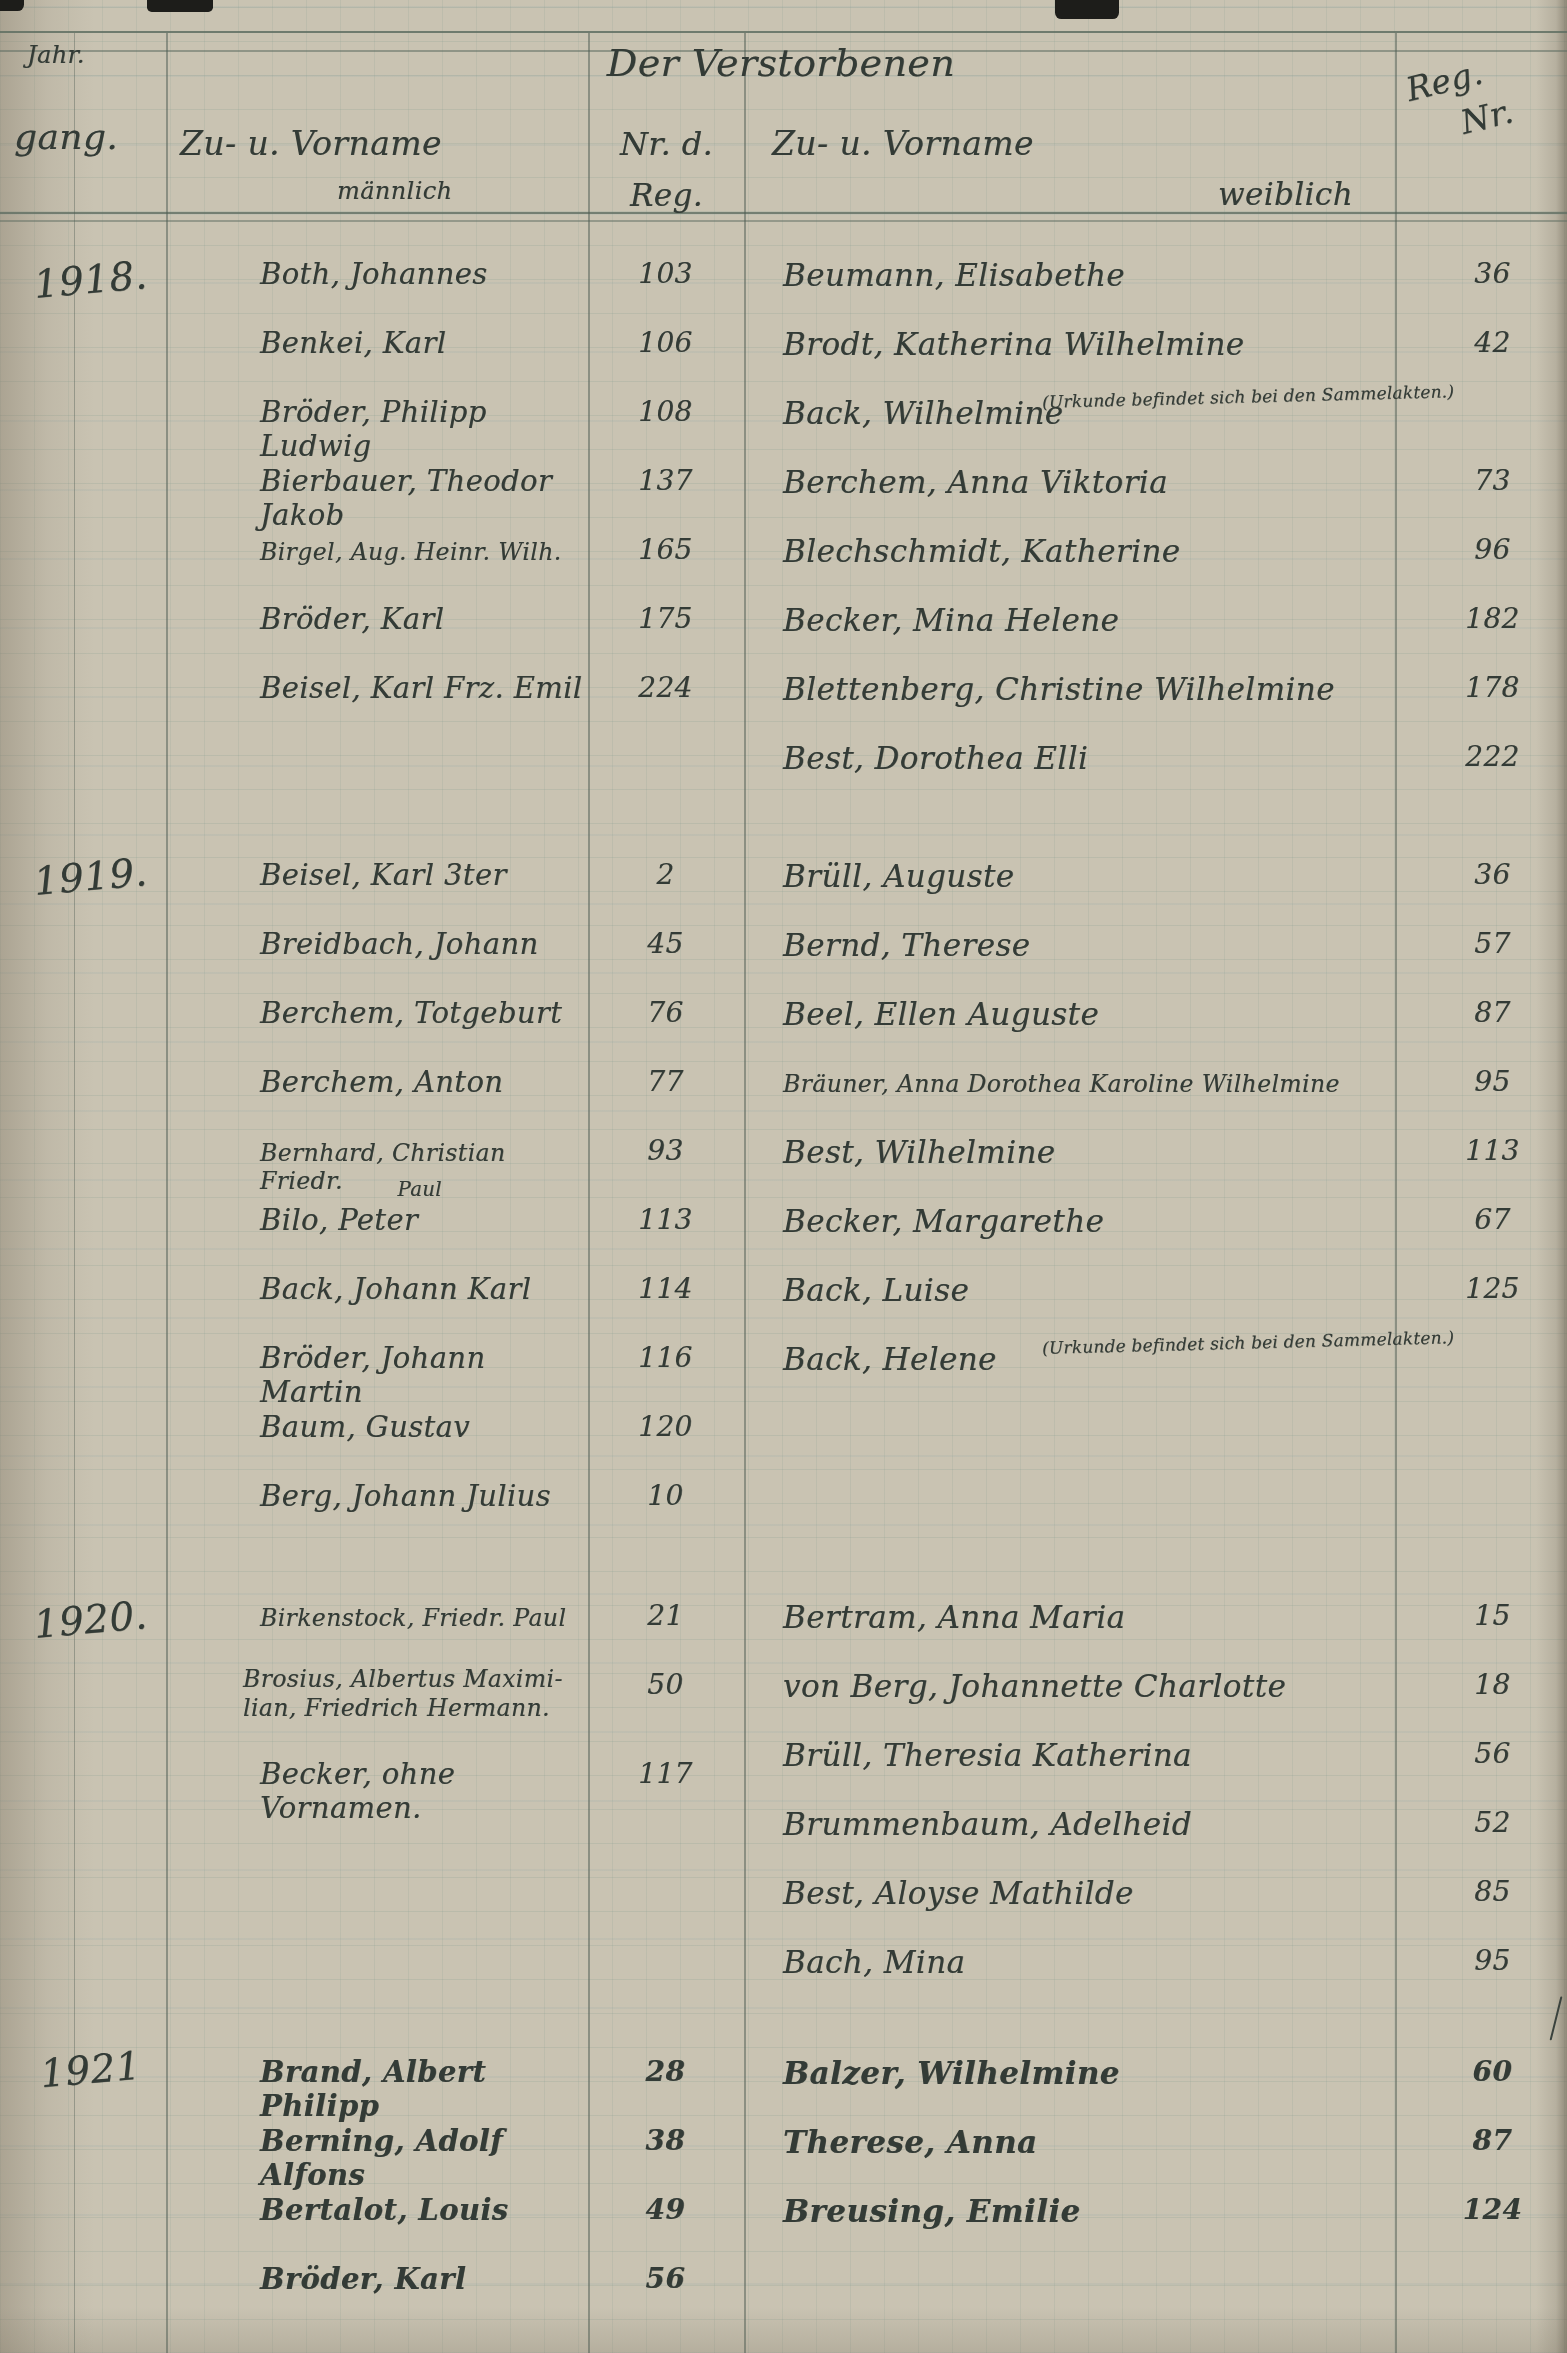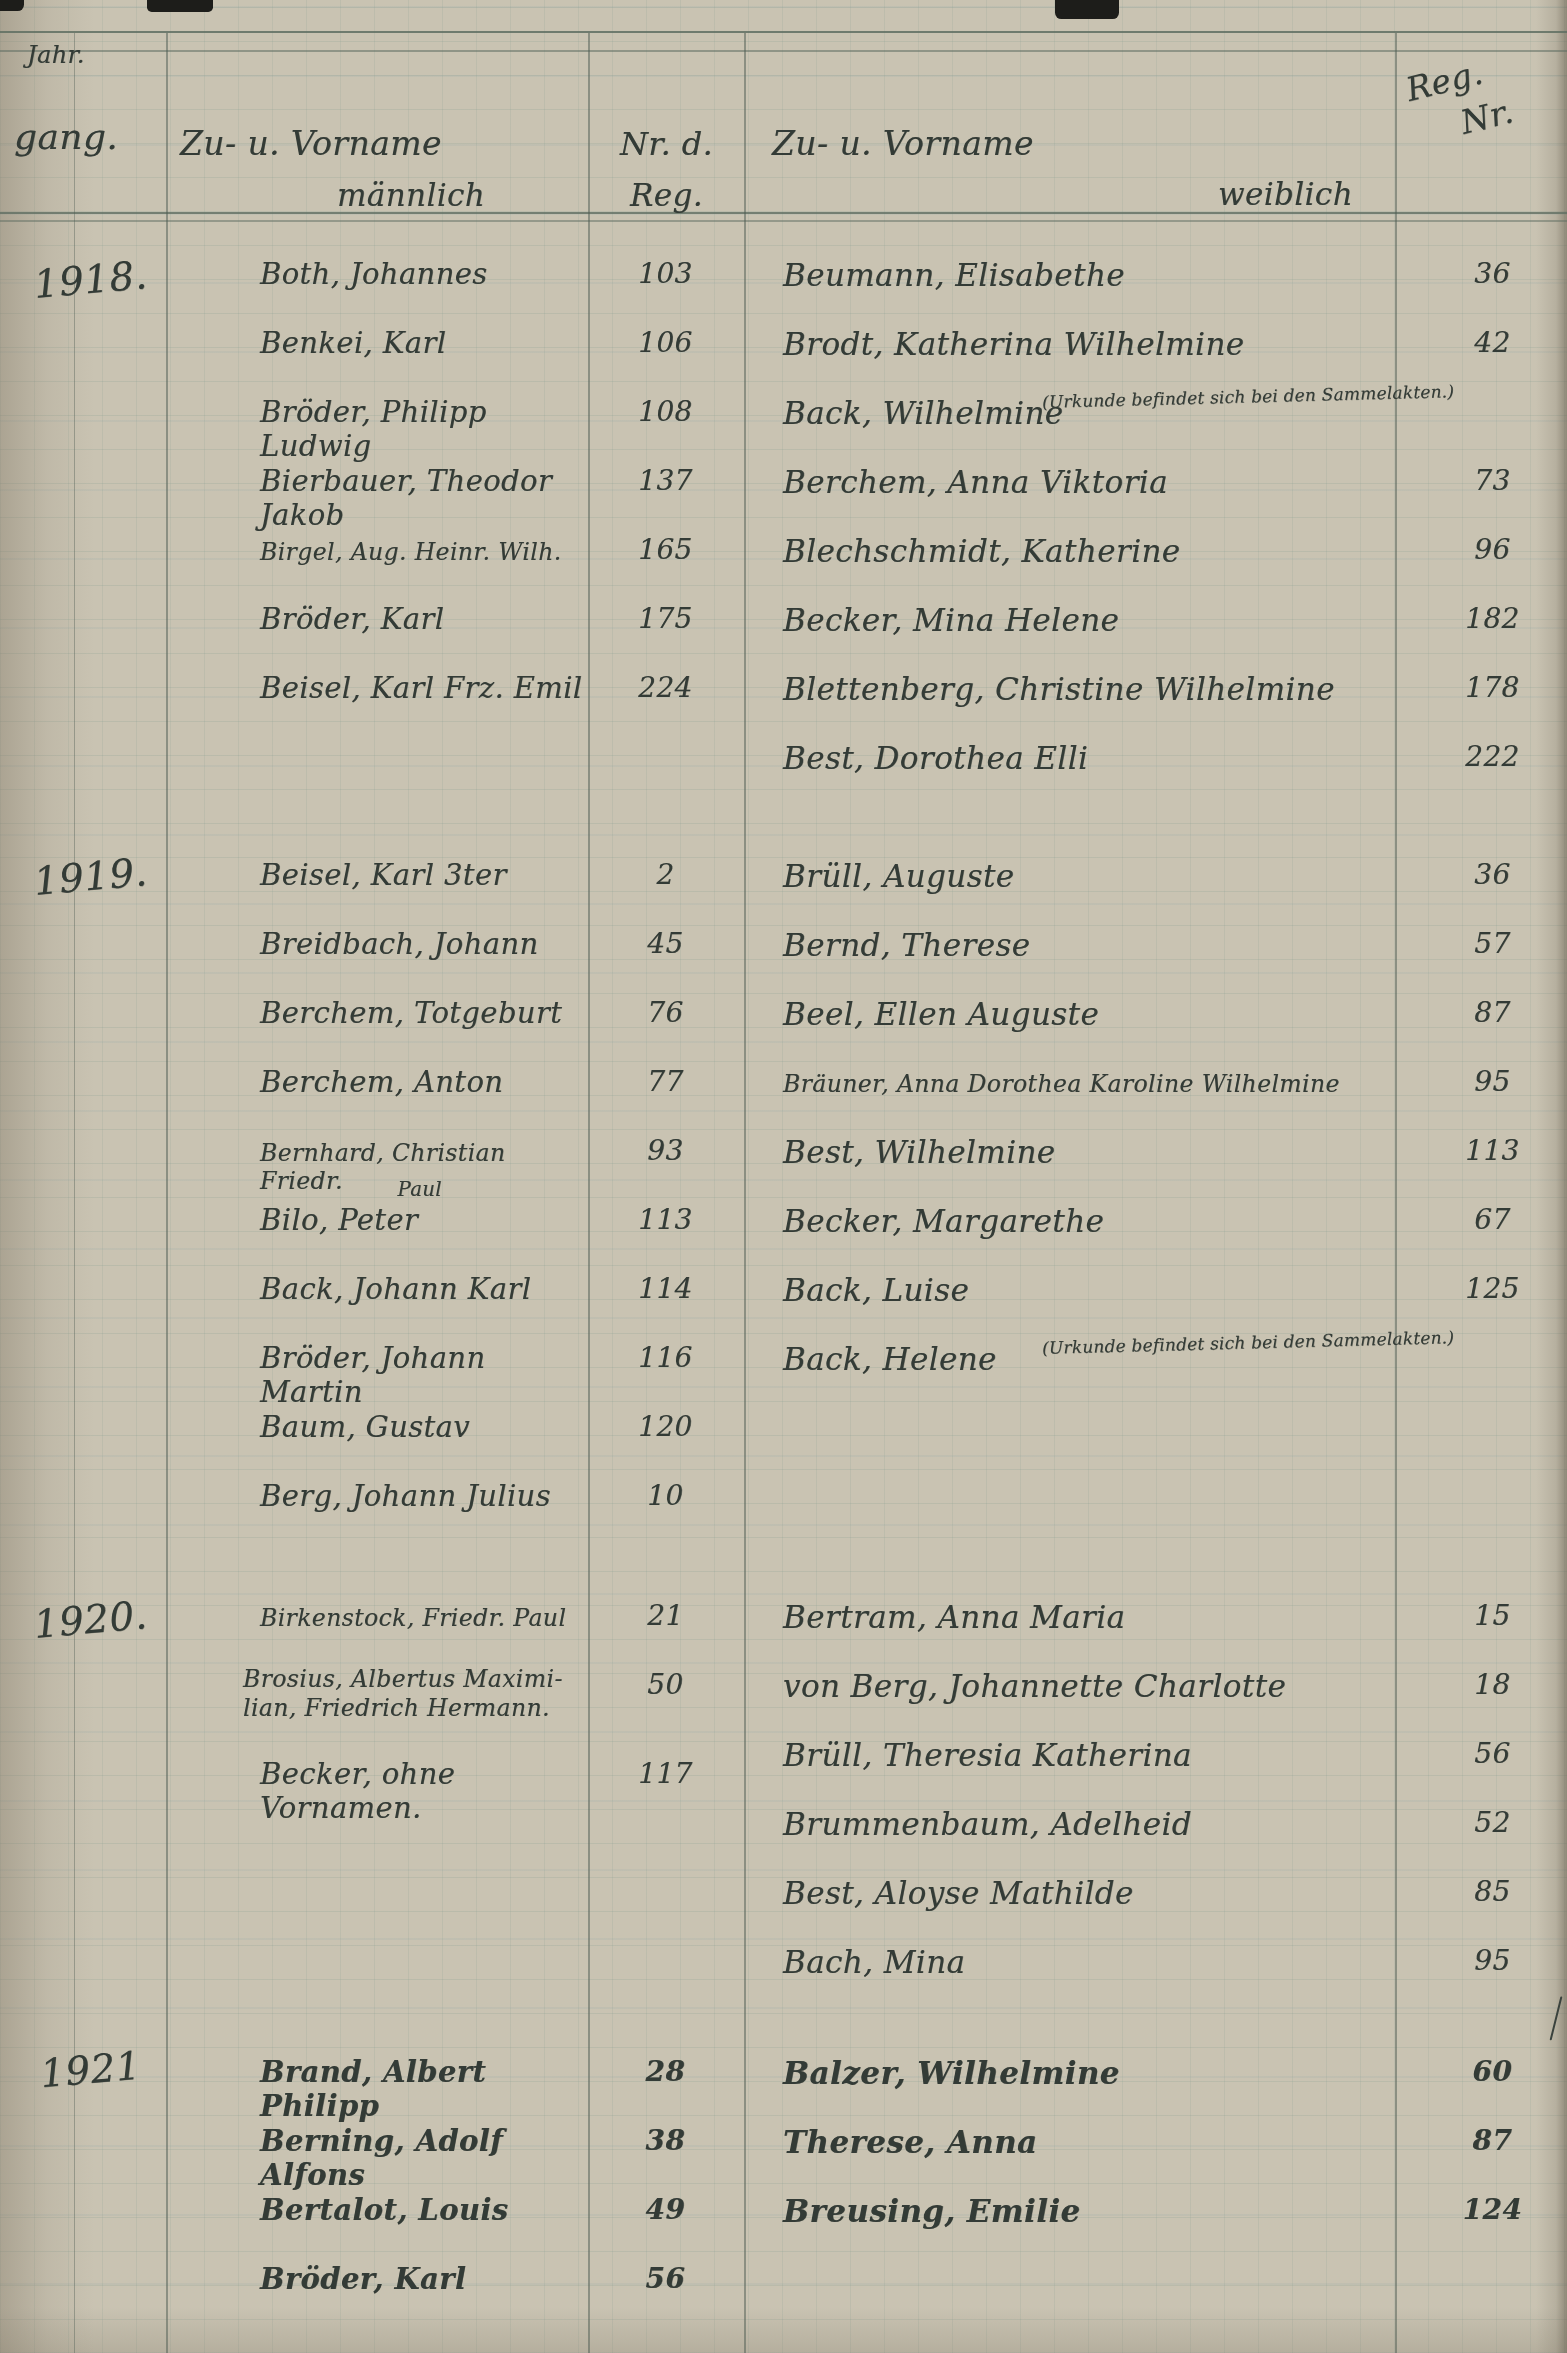--- a/index.html
+++ b/index.html
@@ -34,21 +34,21 @@
   .m1{left:0;top:0;width:23.5px;height:11px;border-radius:0 0 6.3px 0;}
   .m2{left:147px;top:0;width:66px;height:11.8px;border-radius:0 0 4.7px 4.7px;}
   .m3{left:1055px;top:0;width:64px;height:19px;border-radius:0 0 6.3px 6.3px;}
   .edge-slash{position:absolute;left:1555px;top:1996px;width:2.4px;height:45px;background:#3a423d;transform:rotate(14deg);border-radius:1.6px;}
   
   .hd{position:absolute;}
   .hd-year1{left:27px;top:41px;width:141px;font-size:24px;}
   .hd-year2{left:14px;top:116px;width:141px;font-size:36px;}
   .hd-span{left:166px;top:41px;width:1230px;text-align:center;font-size:38px;}
   .hd-mname{left:180px;top:124px;font-size:33px;}
-  .hd-msub{left:337px;top:177px;font-size:31px;}
+  .hd-msub{left:337px;top:177px;font-size:24px;}
   .hd-nr1{left:592px;top:125px;width:149px;text-align:center;font-size:32px;}
   .hd-nr2{left:592px;top:177px;width:149px;text-align:center;font-size:31px;}
   .hd-fname{left:772px;top:124px;font-size:33px;}
   .hd-fsub{left:1218px;top:176px;font-size:31px;}
   .hd-reg{left:1410px;top:49px;width:157px;transform:rotate(-14deg);font-size:33px;line-height:1.35;}
   .hd-reg .l2{margin-left:45px;}
   
   .year{position:absolute;left:22px;width:137px;text-align:center;font-size:39px;transform:rotate(-5deg);}
   .y0{top:257px;} .y1{top:854px;} .y2{top:1597px;} .y3{top:2047px;}
   
@@ -83,20 +83,21 @@
   <div class="hrule r3"></div>
   <div class="hrule r4"></div>
   <div class="vrule v1"></div>
   <div class="vrule v2"></div>
   <div class="vrule v3"></div>
   <div class="vrule v4"></div>
   <div class="vrule v5"></div>
 
   <div class="hd hd-year1 hw">Jahr.</div>
   <div class="hd hd-year2 hw">gang.</div>
+  <div class="hd hd-span hw">Der Verstorbenen</div>
   <div class="hd hd-mname hw">Zu- u. Vorname</div>
   <div class="hd hd-msub hw">männlich</div>
   <div class="hd hd-nr1 hw">Nr. d.</div>
   <div class="hd hd-nr2 hw">Reg.</div>
   <div class="hd hd-fname hw">Zu- u. Vorname</div>
   <div class="hd hd-fsub hw">weiblich</div>
   <div class="hd hd-reg hw">
     <div class="l1">Reg.</div>
     <div class="l2">Nr.</div>
   </div>

